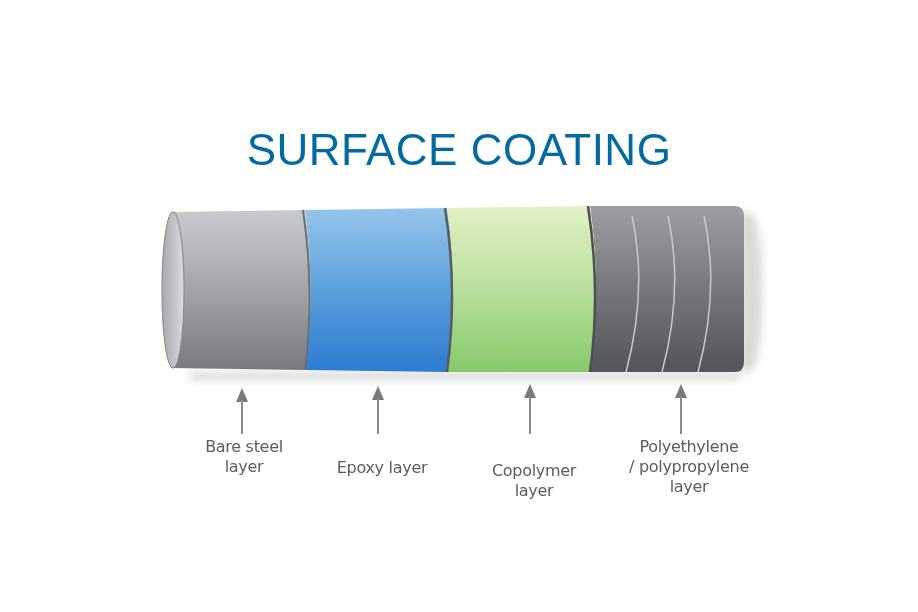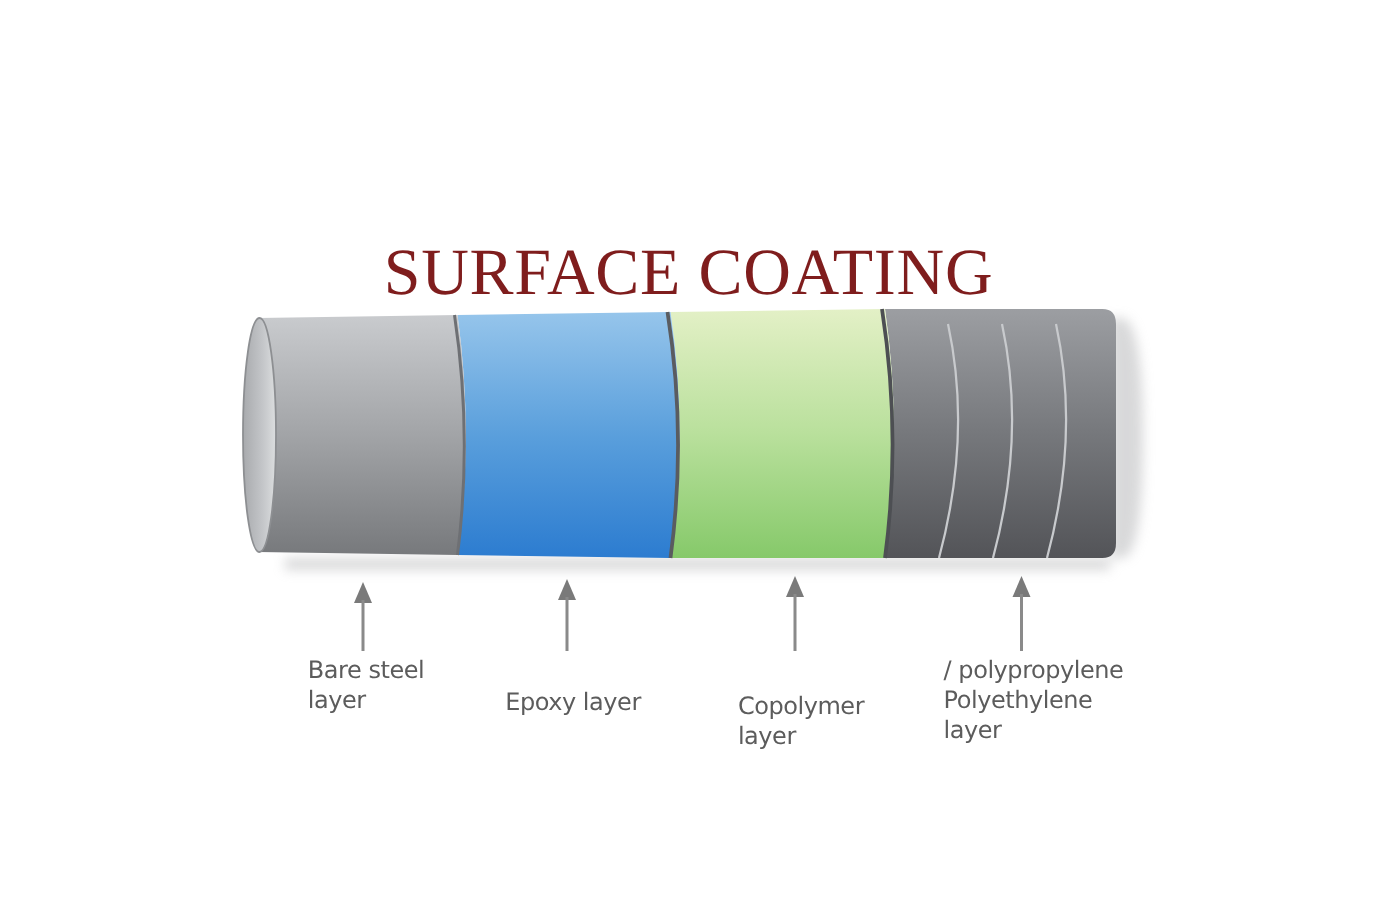--- a/index.html
+++ b/index.html
@@ -2,26 +2,26 @@
 <html><head>
 <meta charset="utf-8">
 <style>
   html, body { margin: 0; padding: 0; }
   body {
     width: 918px; height: 612px; background: #ffffff; position: relative; overflow: hidden;
     font-family: "DejaVu Sans", sans-serif;
   }
   .title {
     position: absolute; left: 0; top: 124px; width: 918px; text-align: center;
-    font-family: Liberation Serif, serif; font-size: 44px; letter-spacing: 0.5px;
-    color: #7f1d1d; line-height: 52px; margin-top: 32px;
+    font-family: Liberation Sans, sans-serif; font-size: 44px; letter-spacing: 0.5px;
+    color: #0369a1; line-height: 52px;
   }
   svg.pipe { position: absolute; left: 0; top: 0; }
   .label {
-    position: absolute; color: #5c5c5c;
+    position: absolute; text-align: center; color: #5c5c5c;
     font-family: "DejaVu Sans", sans-serif; font-size: 16px; line-height: 20px;
     transform: translateX(-50%); white-space: nowrap; letter-spacing: -0.3px;
   }
   .arrow { position: absolute; width: 2px; background: #8a8a8a; }
   .arrow-head {
     position: absolute; width: 0; height: 0;
     border-left: 6px solid transparent; border-right: 6px solid transparent;
     border-bottom: 14px solid #7a7a7a;
   }
 </style>
@@ -108,16 +108,16 @@
 <div class="label" style="left:382px; top:458px;">
   <div>Epoxy layer</div>
 </div>
 
 <div class="label" style="left:534px; top:461px;">
   <div>Copolymer</div>
   <div>layer</div>
 </div>
 
 <div class="label" style="left:689px; top:437px;">
+  <div>Polyethylene</div>
   <div>/ polypropylene</div>
-  <div>Polyethylene</div>
   <div>layer</div>
 </div>
 
 </body></html>

